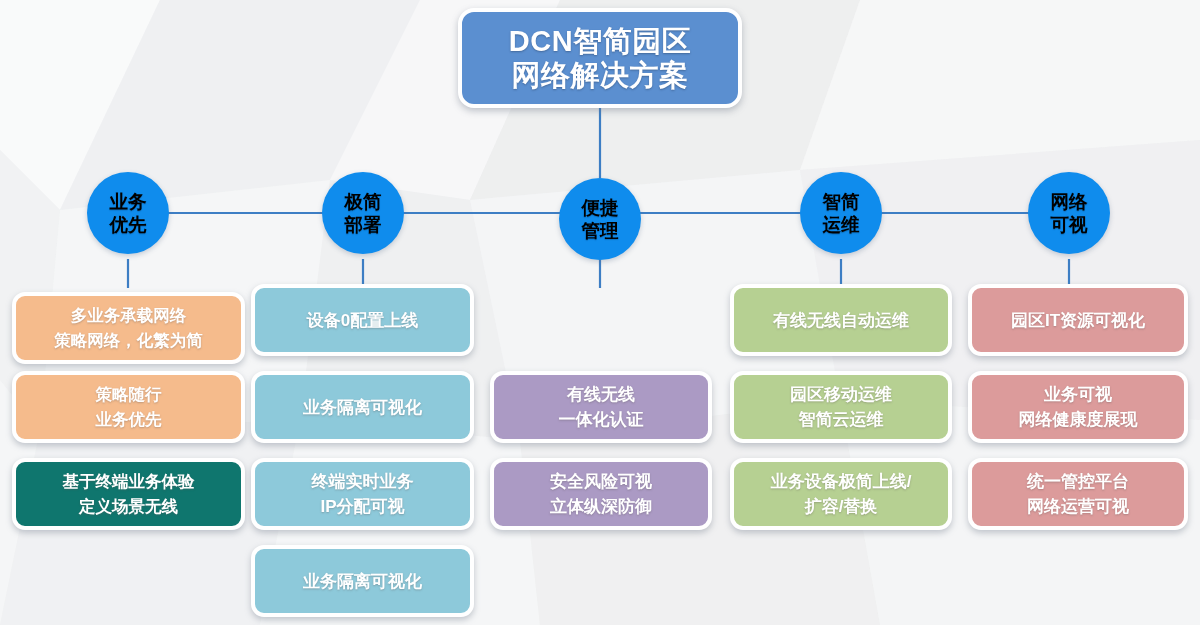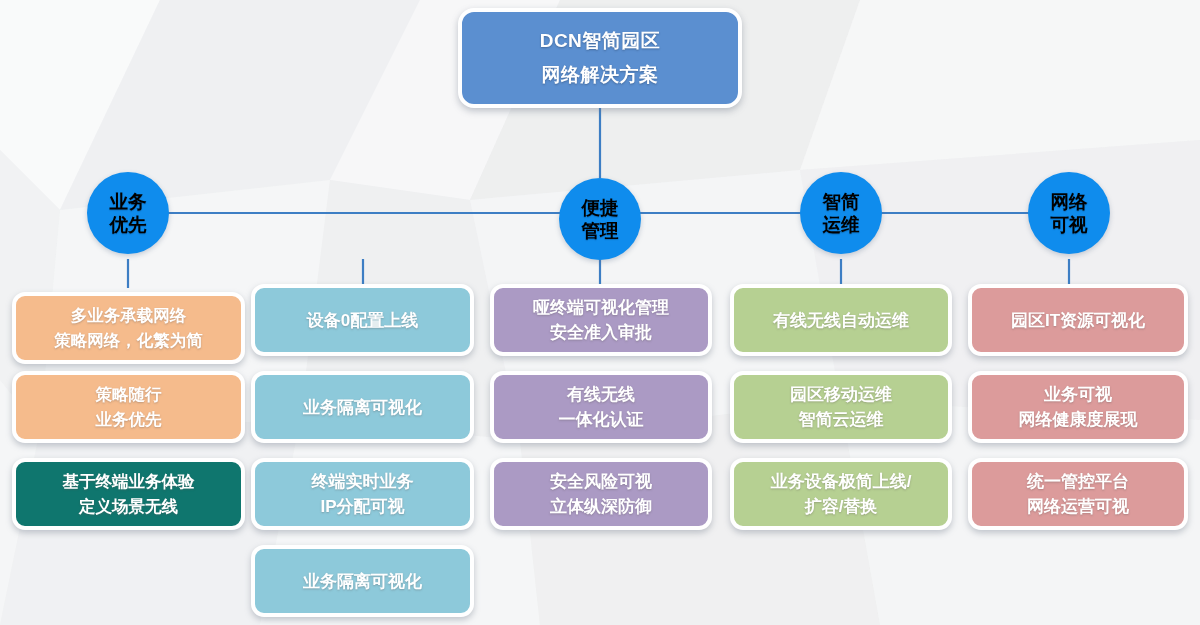--- a/index.html
+++ b/index.html
@@ -50,21 +50,21 @@
     box-sizing: border-box;
     box-shadow: 0 3px 7px rgba(110,120,135,0.42);
     display: flex;
     flex-direction: column;
     align-items: center;
     justify-content: center;
     z-index: 5;
   }
   .title-line {
     color: #ffffff;
-    font-size: 19px;
+    font-size: 29px;
     font-weight: bold;
     line-height: 34px;
     letter-spacing: 0.5px;
     text-shadow: 0 1px 2px rgba(40,60,90,0.45);
     white-space: nowrap;
   }
 
   
   .node-circle {
     position: absolute;
@@ -162,42 +162,42 @@
   </div>
   <div class="card col1" style="left:12px; top:371px; width:233px; height:72px; background:#f5bb8c;">
     <div class="card-line">策略随行</div>
     <div class="card-line">业务优先</div>
   </div>
   <div class="card col1" style="left:12px; top:458px; width:233px; height:72px; background:#0f766e;">
     <div class="card-line">基于终端业务体验</div>
     <div class="card-line">定义场景无线</div>
   </div>
 
+  <div class="node-circle" style="left:322px; top:172px;">
+    <div class="node-line">极简</div>
+    <div class="node-line">部署</div>
+  </div>
   <div class="card" style="left:251px; top:284px; width:223px; height:72px; background:#8dc9da;">
     <div class="card-line">设备0配置上线</div>
   </div>
   <div class="card" style="left:251px; top:371px; width:223px; height:72px; background:#8dc9da;">
     <div class="card-line">业务隔离可视化</div>
   </div>
   <div class="card" style="left:251px; top:458px; width:223px; height:72px; background:#8dc9da;">
     <div class="card-line">终端实时业务</div>
     <div class="card-line">IP分配可视</div>
   </div>
   <div class="card" style="left:251px; top:545px; width:223px; height:72px; background:#8dc9da;">
     <div class="card-line">业务隔离可视化</div>
   </div>
 
   <div class="node-circle" style="left:559px; top:178px;">
     <div class="node-line">便捷</div>
     <div class="node-line">管理</div>
   </div>
-  <div class="card" style="left:490px; top:284px; width:222px; height:72px; background:#ab9ac4;">
-    <div class="card-line">哑终端可视化管理</div>
-    <div class="card-line">安全准入审批</div>
-  </div>
   <div class="card" style="left:490px; top:371px; width:222px; height:72px; background:#ab9ac4;">
     <div class="card-line">有线无线</div>
     <div class="card-line">一体化认证</div>
   </div>
   <div class="card" style="left:490px; top:458px; width:222px; height:72px; background:#ab9ac4;">
     <div class="card-line">安全风险可视</div>
     <div class="card-line">立体纵深防御</div>
   </div>
 
   <div class="node-circle" style="left:800px; top:172px;">

